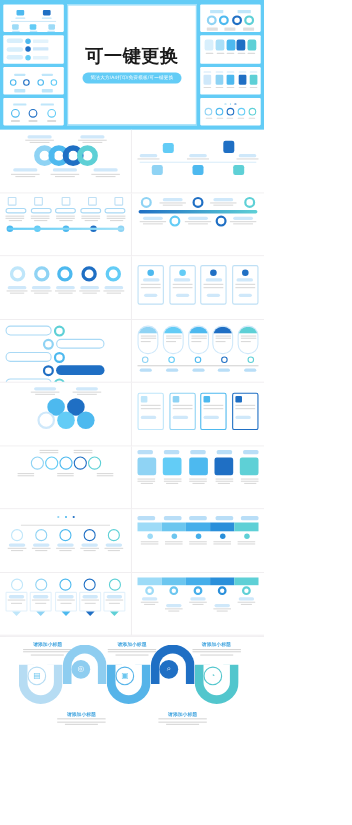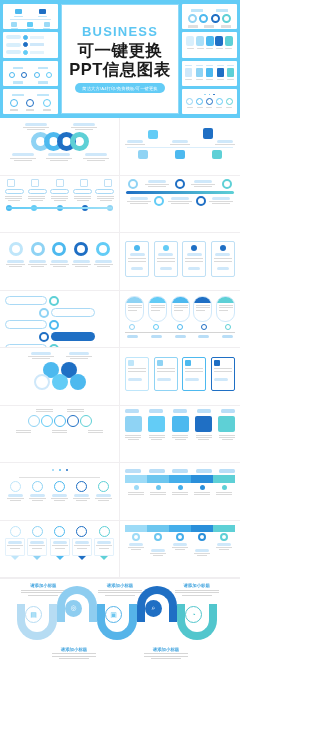--- a/index.html
+++ b/index.html
@@ -190,23 +190,21 @@
           <div style="display:flex;justify-content:space-around;margin-top:2px;">
             <div class="mbar" style="width:8px;height:2px;background:#dcdcdc;"></div>
             <div class="mbar" style="width:8px;height:2px;background:#dcdcdc;"></div>
             <div class="mbar" style="width:8px;height:2px;background:#dcdcdc;"></div>
           </div>
         </div>
       </div>
     </div>
 
     <div class="center-card">
-      <div class="biz">BUSINESS</div>
       <div class="cn-title">可一键更换</div>
-      <div class="cn-title">PPT信息图表</div>
       <div class="sub-banner">简洁大方/A4打印/免费模板/可一键更换</div>
     </div>
 
     <div class="side-col">
 
       <div class="side-thumb">
         <div class="mini">
           <div style="display:flex;justify-content:space-around;padding-top:2px;">
             <div class="mbar" style="width:12px;height:3px;"></div>
             <div class="mbar" style="width:12px;height:3px;"></div>

